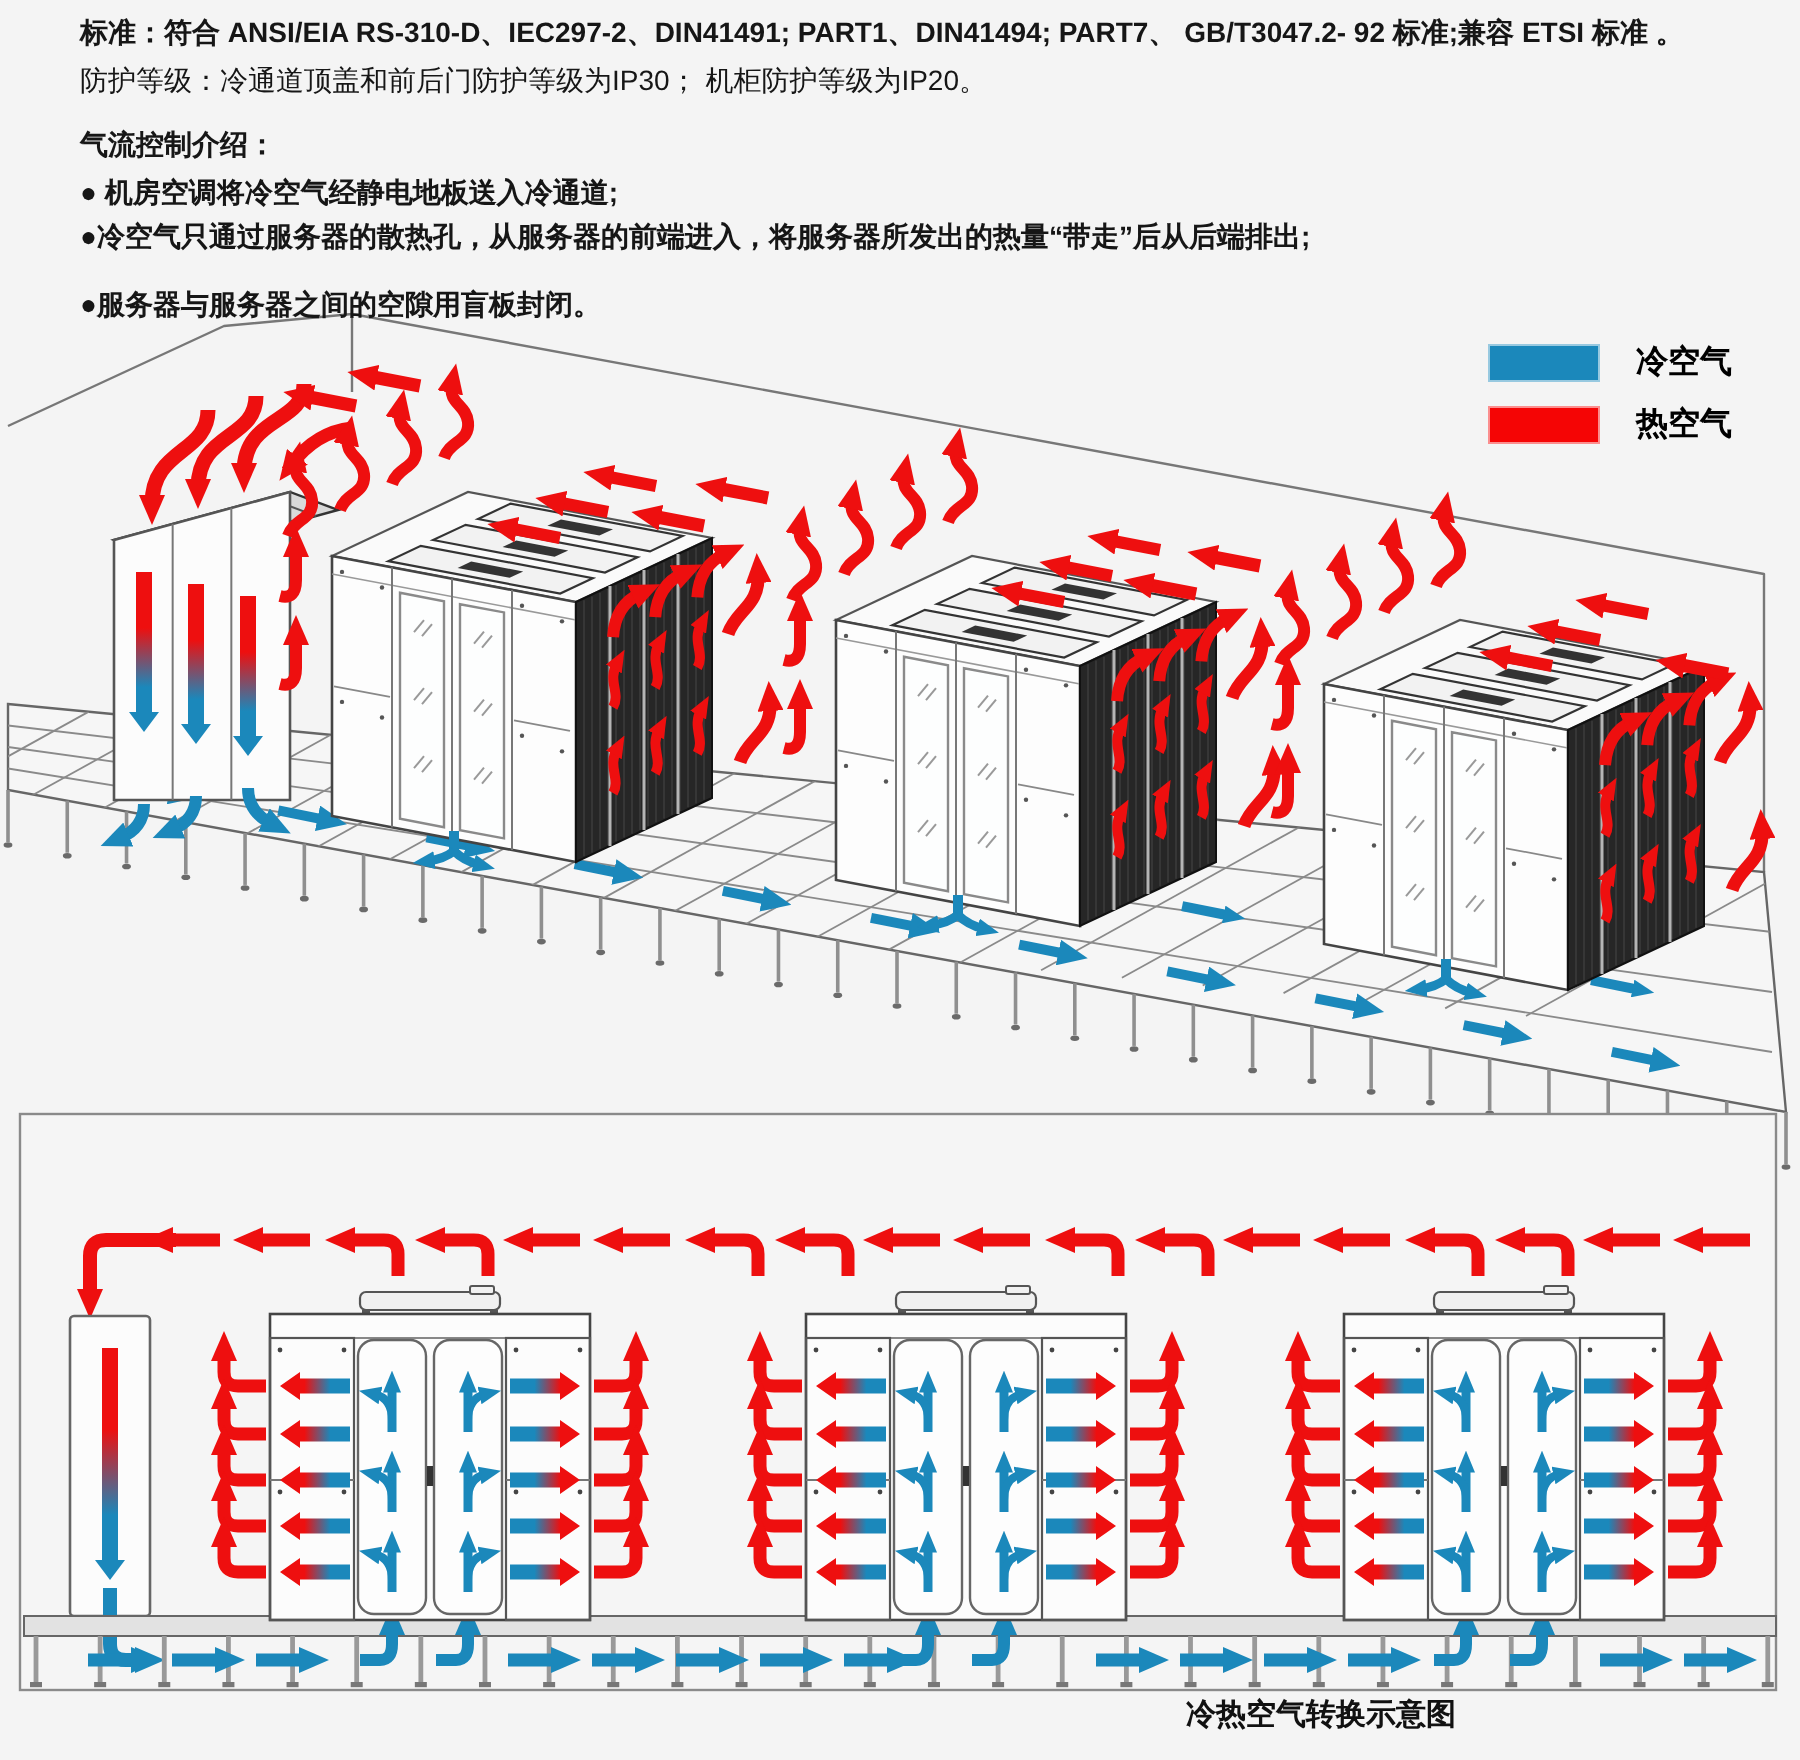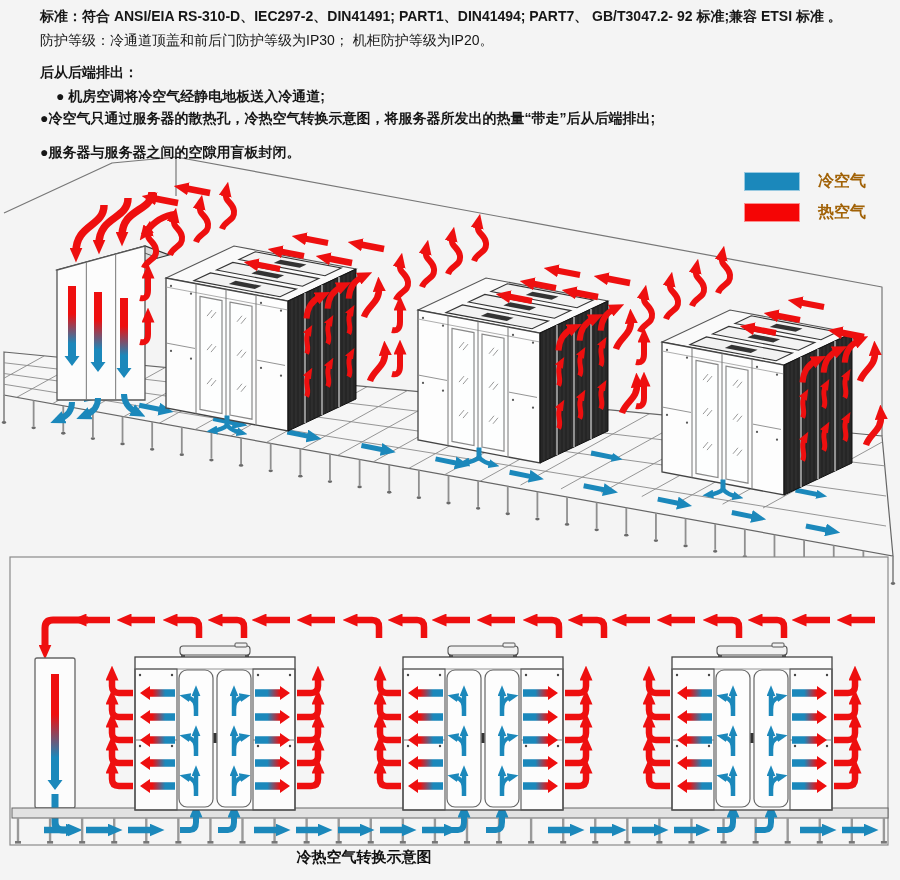--- a/index.html
+++ b/index.html
@@ -4,26 +4,26 @@
 <style>
   html,body{margin:0;padding:0;}
   body{width:900px;height:880px;position:relative;overflow:hidden;
        font-family:"Liberation Sans","DejaVu Sans",sans-serif;}
   #stage{position:absolute;left:0;top:0;width:900px;height:880px;}
   .txt{position:absolute;left:40px;color:#161616;white-space:nowrap;text-align:center;}
   #line1{top:8px;font-size:14px;font-weight:600;}
   #line2{top:32px;font-size:14px;font-weight:400;}
   #intro{top:64px;font-size:14px;font-weight:600;}
   .bullet{font-size:14px;font-weight:600;}
-  #b1{top:88px;margin-left:16px;} #b2{top:110px;} #b3{top:144px;}
+  #b1{top:88px;} #b2{top:110px;} #b3{top:144px;}
   #legend{position:absolute;left:744px;top:172px;}
   .lg-row{display:flex;align-items:center;height:18px;margin-bottom:13px;}
   .lg-sw{width:54px;height:17px;margin-right:18px;border:1px solid rgba(255,255,255,.55);}
-  .lg-lb{font-size:16px;color:#a16207;font-weight:600;}
-  #caption{position:absolute;left:0;top:848px;width:728px;text-align:center;
+  .lg-lb{font-size:16px;color:#000000;font-weight:600;}
+  #caption{position:absolute;left:0;top:848px;width:728px;text-align:right;
            font-size:15px;font-weight:bold;color:#111;}
   svg{position:absolute;left:0;top:0;}
 </style>
 </head>
 <body style="background: rgb(244, 244, 244);">
 
 <svg id="stage" width="900" height="880" viewBox="0 0 900 880">
     <defs>
       <marker id="ahr" markerWidth="15" markerHeight="13" refX="4.5" refY="6.5" orient="auto" markerUnits="userSpaceOnUse">
         <path d="M0 0 L15 6.5 L0 13 z" fill="#ee0f0f"></path>
@@ -745,23 +745,23 @@
         <path d="M 670 763 H 656 Q 649 763 649 756 V 746" fill="none" stroke="#ee0f0f" stroke-width="6.5" stroke-linejoin="round" stroke-linecap="butt" marker-end="url(#ahr)"></path>
         <path d="M 834 763 H 848 Q 855 763 855 756 V 746" fill="none" stroke="#ee0f0f" stroke-width="6.5" stroke-linejoin="round" stroke-linecap="butt" marker-end="url(#ahr)"></path>
         <path d="M 670 786 H 656 Q 649 786 649 779 V 769" fill="none" stroke="#ee0f0f" stroke-width="6.5" stroke-linejoin="round" stroke-linecap="butt" marker-end="url(#ahr)"></path>
         <path d="M 834 786 H 848 Q 855 786 855 779 V 769" fill="none" stroke="#ee0f0f" stroke-width="6.5" stroke-linejoin="round" stroke-linecap="butt" marker-end="url(#ahr)"></path>
       </g>
     </g>
   </svg>
 
 <div class="txt" id="line1">标准：符合 ANSI/EIA RS-310-D、IEC297-2、DIN41491; PART1、DIN41494; PART7、 GB/T3047.2- 92 标准;兼容 ETSI 标准 。</div>
 <div class="txt" id="line2">防护等级：冷通道顶盖和前后门防护等级为IP30； 机柜防护等级为IP20。</div>
-<div class="txt" id="intro">后从后端排出：</div>
+<div class="txt" id="intro">气流控制介绍：</div>
 <div class="txt bullet" id="b1">● 机房空调将冷空气经静电地板送入冷通道;</div>
-<div class="txt bullet" id="b2">●冷空气只通过服务器的散热孔，冷热空气转换示意图，将服务器所发出的热量“带走”后从后端排出;</div>
+<div class="txt bullet" id="b2">●冷空气只通过服务器的散热孔，从服务器的前端进入，将服务器所发出的热量“带走”后从后端排出;</div>
 <div class="txt bullet" id="b3">●服务器与服务器之间的空隙用盲板封闭。</div>
 
 <div id="legend">
   <div class="lg-row">
     <div class="lg-sw" style="background: rgb(27, 136, 187);"></div>
     <div class="lg-lb">冷空气</div>
   </div>
   <div class="lg-row">
     <div class="lg-sw" style="background: rgb(245, 5, 5);"></div>
     <div class="lg-lb">热空气</div>

